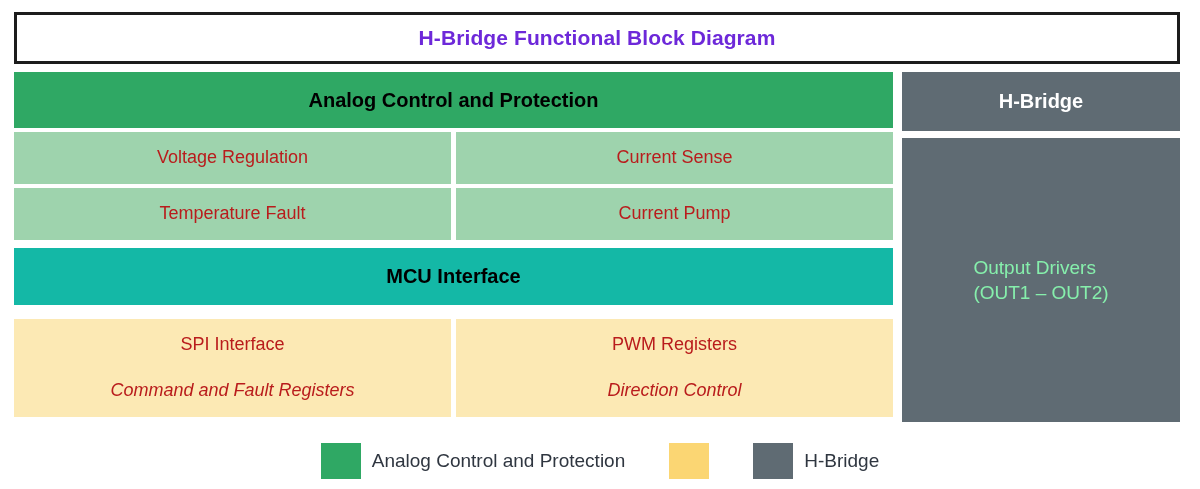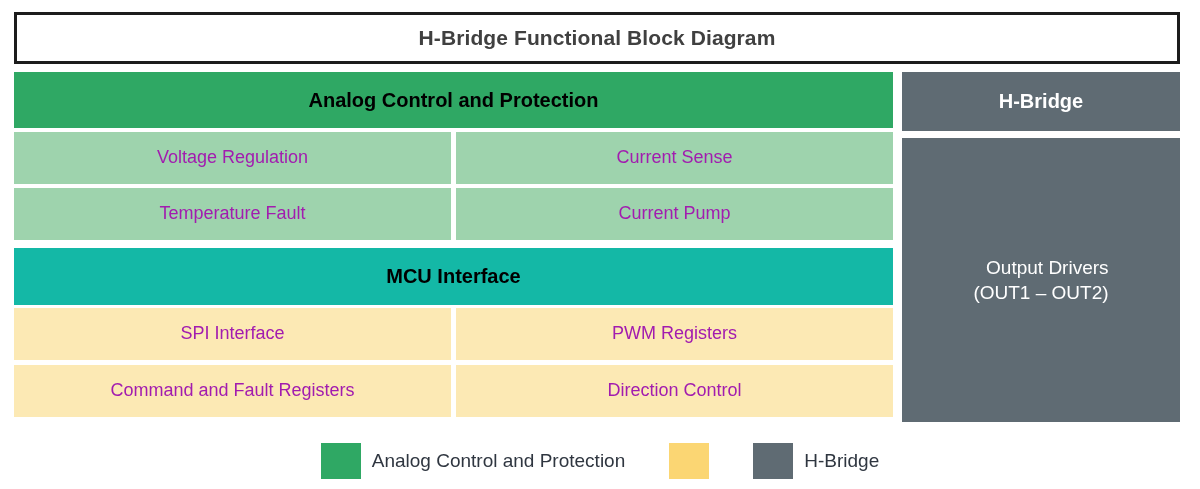--- a/index.html
+++ b/index.html
@@ -33,21 +33,21 @@
     border: 3px solid #1c1c1c;
     background: #ffffff;
     display: flex;
     align-items: center;
     justify-content: center;
   }
   .title-text {
     font-size: 21px;
     font-weight: bold;
     letter-spacing: 0.1px;
-    color: #404040;
+    color: #6d28d9;
     text-align: center;
   }
 
   
   .body-area {
     position: absolute;
     left: 0;
     top: 72px;
     width: 1200px;
     height: 350px;
@@ -97,32 +97,32 @@
     background: #14b8a6;
     top: 176px;
     height: 57px;
   }
 
   .sub {
     width: 437px;
     height: 52px;
     font-size: 18px;
     font-weight: normal;
-    color: #a21caf;
+    color: #b91c1c;
   }
   .sub.col-a { left: 0; }
   .sub.col-b { left: 442px; }
 
   .green-sub { background: #9ed3ad; }
   .amber-sub { background: #fce9b4; }
 
   .row-1 { top: 60px; }
   .row-2 { top: 116px; }
-  .row-3 { top: 236px; }
-  .row-4 { top: 293px; }
+  .row-3 { top: 247px; }
+  .row-4 { top: 293px; font-style: italic; }
 
   
   .gray-head {
     position: absolute;
     left: 0;
     top: 0;
     width: 278px;
     height: 59px;
     background: #5f6b73;
     box-sizing: border-box;
@@ -137,24 +137,24 @@
     position: absolute;
     left: 0;
     top: 66px;
     width: 278px;
     height: 284px;
     background: #5f6b73;
     box-sizing: border-box;
     display: flex;
     align-items: center;
     justify-content: center;
-    color: #ffffff;
+    color: #86efac;
     font-size: 19px;
     font-weight: normal;
-    text-align: right;
+    text-align: left;
     line-height: 1.32;
     white-space: pre-line;
   }
 
   
   .legend {
     position: absolute;
     left: 0;
     top: 436px;
     width: 1200px;

